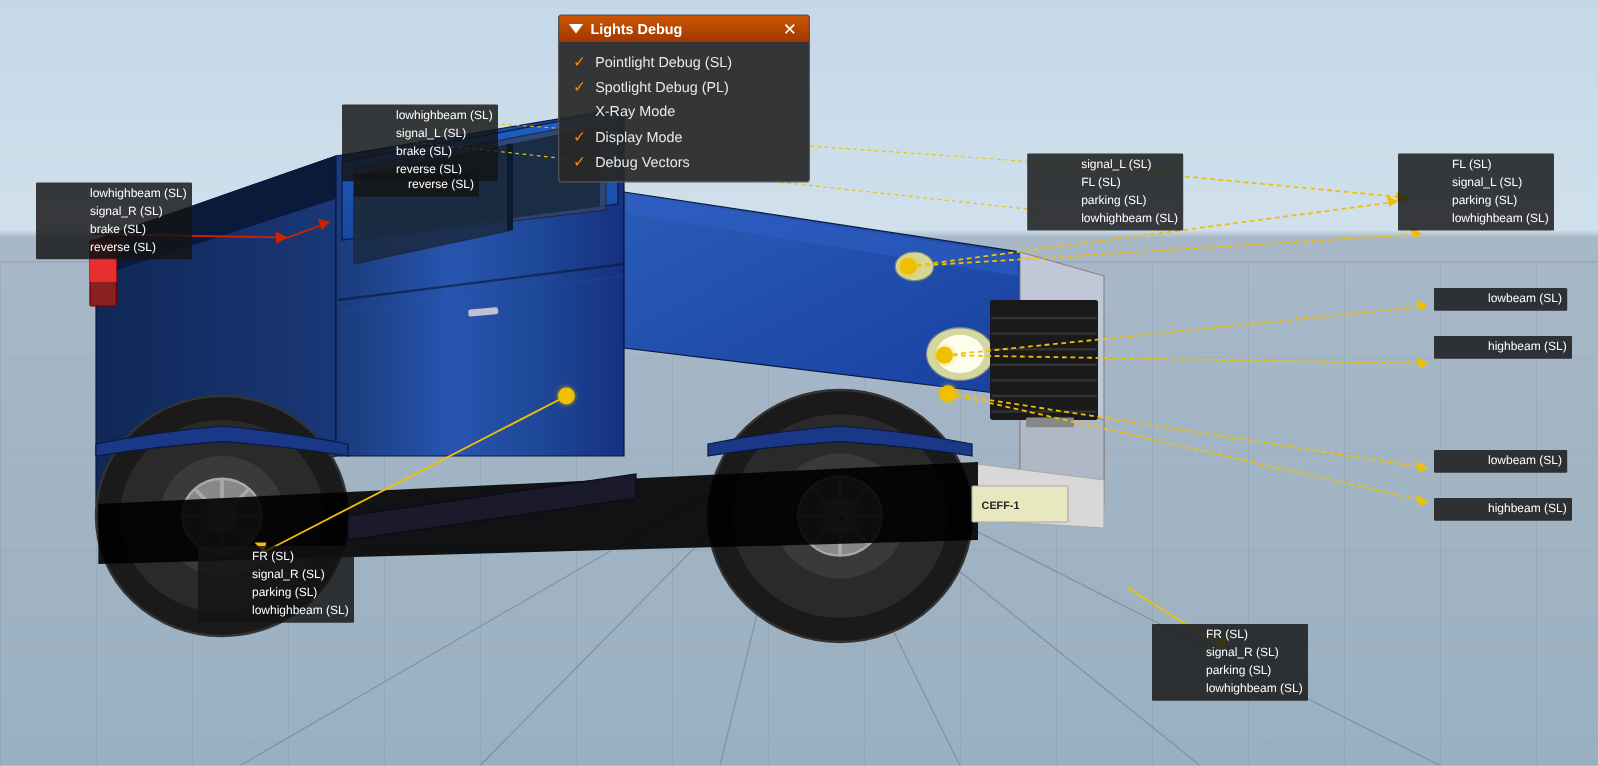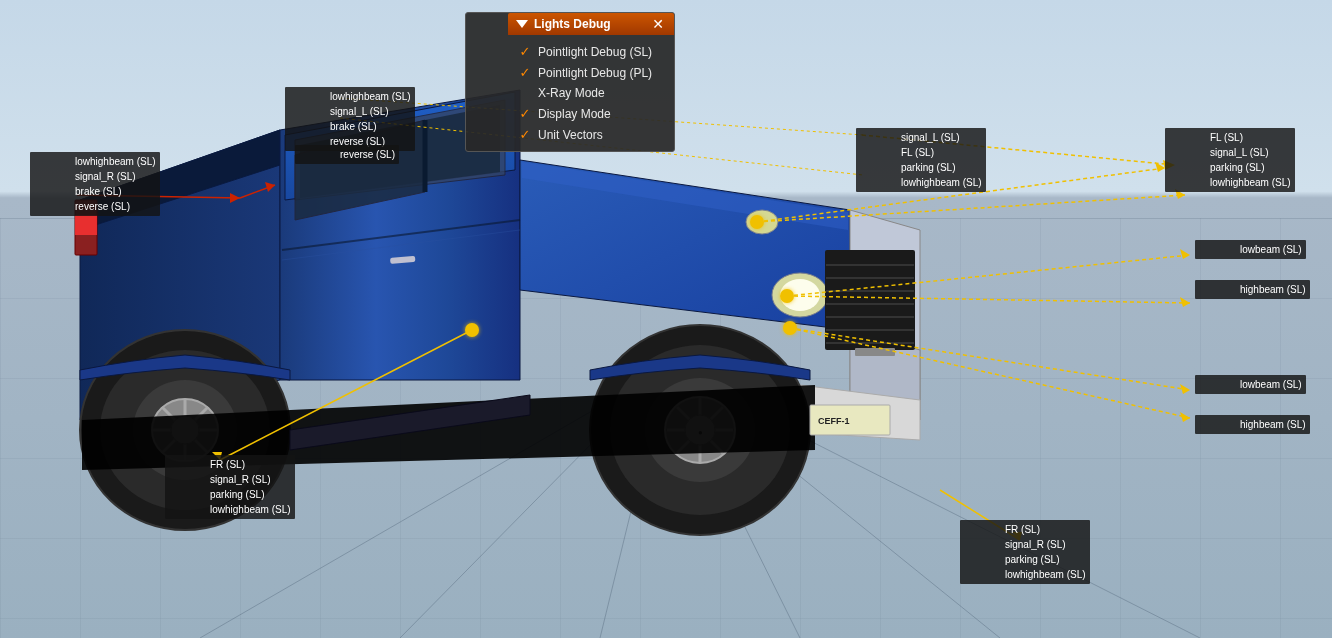--- a/index.html
+++ b/index.html
@@ -32,21 +32,20 @@
     
     .debug-panel {
       position: absolute;
       top: 12px;
       left: 465px;
       width: 210px;
       background: rgba(40, 40, 40, 0.93);
       border: 1px solid #555;
       border-radius: 3px;
       z-index: 100;
-      padding-left: 42px;
     }
 
     .debug-panel-header {
       background: linear-gradient(180deg, #cc5500 0%, #a03800 100%);
       padding: 4px 8px;
       display: flex;
       align-items: center;
       justify-content: space-between;
       border-radius: 2px 2px 0 0;
     }
@@ -393,30 +392,30 @@
       </div>
       <span class="close-btn">✕</span>
     </div>
     <div class="debug-panel-body">
       <div class="menu-item">
         <span class="checkmark">✓</span>
         <span>Pointlight Debug (SL)</span>
       </div>
       <div class="menu-item">
         <span class="checkmark">✓</span>
-        <span>Pointlight Debug (PL)</span>
+        <span>Spotlight Debug (PL)</span>
       </div>
       <div class="menu-item">
         <span class="checkmark empty"> </span>
         <span>X-Ray Mode</span>
       </div>
       <div class="menu-item">
         <span class="checkmark">✓</span>
         <span>Display Mode</span>
       </div>
       <div class="menu-item">
         <span class="checkmark">✓</span>
-        <span>Unit Vectors</span>
+        <span>Debug Vectors</span>
       </div>
     </div>
   </div>
 
 </div>
 
 </body></html>

